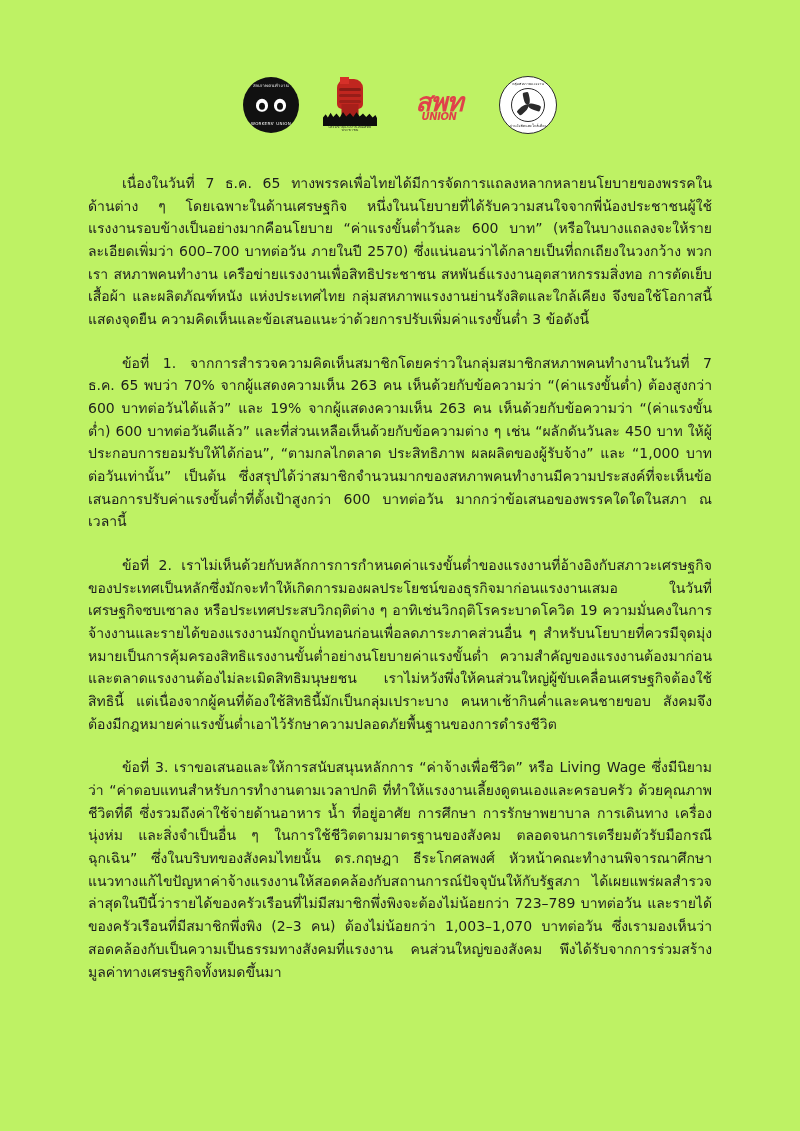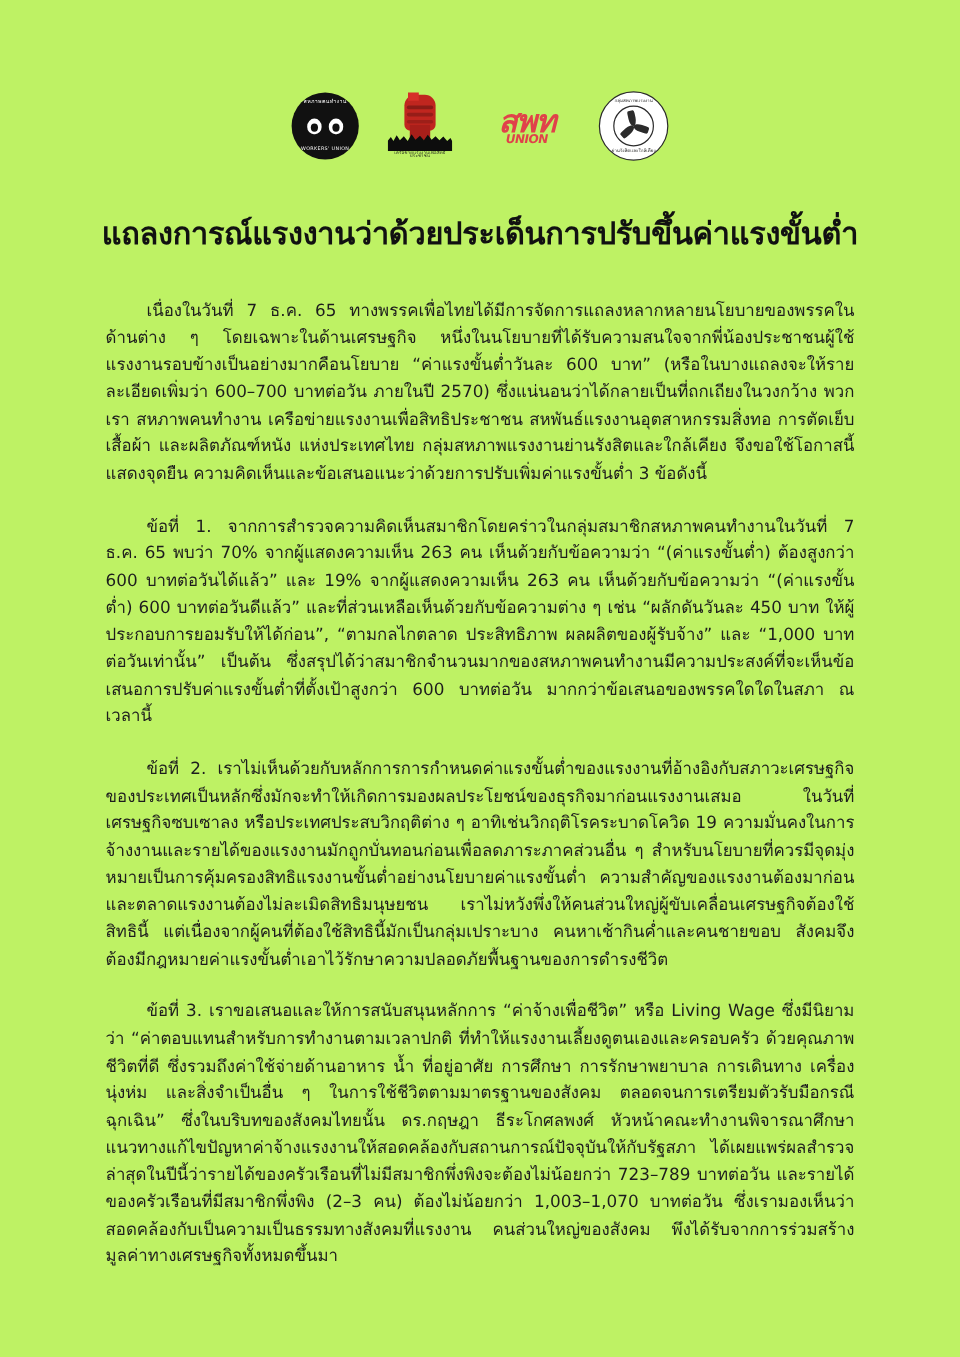--- a/index.html
+++ b/index.html
@@ -304,21 +304,20 @@
           <span class="blade b1"></span>
           <span class="blade b2"></span>
           <span class="blade b3"></span>
         </div>
         <div class="seal-bottom">ย่านรังสิตและใกล้เคียง</div>
       </div>
     </div>
 
   </div>
 
-  <h1 class="doc-title">แถลงการณ์แรงงานว่าด้วยประเด็นการปรับขึ้นค่าแรงขั้นต่ำ</h1>
 
   <div class="body-wrap">
     <p class="para">เนื่องในวันที่ 7 ธ.ค. 65 ทางพรรคเพื่อไทยได้มีการจัดการแถลงหลากหลายนโยบายของพรรคในด้านต่าง ๆ โดยเฉพาะในด้านเศรษฐกิจ หนึ่งในนโยบายที่ได้รับความสนใจจากพี่น้องประชาชนผู้ใช้แรงงานรอบข้างเป็นอย่างมากคือนโยบาย “ค่าแรงขั้นต่ำวันละ 600 บาท” (หรือในบางแถลงจะให้รายละเอียดเพิ่มว่า 600–700 บาทต่อวัน ภายในปี 2570) ซึ่งแน่นอนว่าได้กลายเป็นที่ถกเถียงในวงกว้าง พวกเรา สหภาพคนทำงาน เครือข่ายแรงงานเพื่อสิทธิประชาชน สหพันธ์แรงงานอุตสาหกรรมสิ่งทอ การตัดเย็บเสื้อผ้า และผลิตภัณฑ์หนัง แห่งประเทศไทย กลุ่มสหภาพแรงงานย่านรังสิตและใกล้เคียง จึงขอใช้โอกาสนี้แสดงจุดยืน ความคิดเห็นและข้อเสนอแนะว่าด้วยการปรับเพิ่มค่าแรงขั้นต่ำ 3 ข้อดังนี้</p>
     <p class="para">ข้อที่ 1. จากการสำรวจความคิดเห็นสมาชิกโดยคร่าวในกลุ่มสมาชิกสหภาพคนทำงานในวันที่ 7 ธ.ค. 65 พบว่า 70% จากผู้แสดงความเห็น 263 คน เห็นด้วยกับข้อความว่า “(ค่าแรงขั้นต่ำ) ต้องสูงกว่า 600 บาทต่อวันได้แล้ว” และ 19% จากผู้แสดงความเห็น 263 คน เห็นด้วยกับข้อความว่า “(ค่าแรงขั้นต่ำ) 600 บาทต่อวันดีแล้ว” และที่ส่วนเหลือเห็นด้วยกับข้อความต่าง ๆ เช่น “ผลักดันวันละ 450 บาท ให้ผู้ประกอบการยอมรับให้ได้ก่อน”, “ตามกลไกตลาด ประสิทธิภาพ ผลผลิตของผู้รับจ้าง” และ “1,000 บาทต่อวันเท่านั้น” เป็นต้น ซึ่งสรุปได้ว่าสมาชิกจำนวนมากของสหภาพคนทำงานมีความประสงค์ที่จะเห็นข้อเสนอการปรับค่าแรงขั้นต่ำที่ตั้งเป้าสูงกว่า 600 บาทต่อวัน มากกว่าข้อเสนอของพรรคใดใดในสภา ณ เวลานี้</p>
     <p class="para">ข้อที่ 2. เราไม่เห็นด้วยกับหลักการการกำหนดค่าแรงขั้นต่ำของแรงงานที่อ้างอิงกับสภาวะเศรษฐกิจของประเทศเป็นหลักซึ่งมักจะทำให้เกิดการมองผลประโยชน์ของธุรกิจมาก่อนแรงงานเสมอ ในวันที่เศรษฐกิจซบเซาลง หรือประเทศประสบวิกฤติต่าง ๆ อาทิเช่นวิกฤติโรคระบาดโควิด 19 ความมั่นคงในการจ้างงานและรายได้ของแรงงานมักถูกบั่นทอนก่อนเพื่อลดภาระภาคส่วนอื่น ๆ สำหรับนโยบายที่ควรมีจุดมุ่งหมายเป็นการคุ้มครองสิทธิแรงงานขั้นต่ำอย่างนโยบายค่าแรงขั้นต่ำ ความสำคัญของแรงงานต้องมาก่อนและตลาดแรงงานต้องไม่ละเมิดสิทธิมนุษยชน เราไม่หวังพึ่งให้คนส่วนใหญ่ผู้ขับเคลื่อนเศรษฐกิจต้องใช้สิทธินี้ แต่เนื่องจากผู้คนที่ต้องใช้สิทธินี้มักเป็นกลุ่มเปราะบาง คนหาเช้ากินค่ำและคนชายขอบ สังคมจึงต้องมีกฎหมายค่าแรงขั้นต่ำเอาไว้รักษาความปลอดภัยพื้นฐานของการดำรงชีวิต</p>
     <p class="para">ข้อที่ 3. เราขอเสนอและให้การสนับสนุนหลักการ “ค่าจ้างเพื่อชีวิต” หรือ Living Wage ซึ่งมีนิยามว่า “ค่าตอบแทนสำหรับการทำงานตามเวลาปกติ ที่ทำให้แรงงานเลี้ยงดูตนเองและครอบครัว ด้วยคุณภาพชีวิตที่ดี ซึ่งรวมถึงค่าใช้จ่ายด้านอาหาร น้ำ ที่อยู่อาศัย การศึกษา การรักษาพยาบาล การเดินทาง เครื่องนุ่งห่ม และสิ่งจำเป็นอื่น ๆ ในการใช้ชีวิตตามมาตรฐานของสังคม ตลอดจนการเตรียมตัวรับมือกรณีฉุกเฉิน” ซึ่งในบริบทของสังคมไทยนั้น ดร.กฤษฎา ธีระโกศลพงศ์ หัวหน้าคณะทำงานพิจารณาศึกษาแนวทางแก้ไขปัญหาค่าจ้างแรงงานให้สอดคล้องกับสถานการณ์ปัจจุบันให้กับรัฐสภา ได้เผยแพร่ผลสำรวจล่าสุดในปีนี้ว่ารายได้ของครัวเรือนที่ไม่มีสมาชิกพึ่งพิงจะต้องไม่น้อยกว่า 723–789 บาทต่อวัน และรายได้ของครัวเรือนที่มีสมาชิกพึ่งพิง (2–3 คน) ต้องไม่น้อยกว่า 1,003–1,070 บาทต่อวัน ซึ่งเรามองเห็นว่าสอดคล้องกับเป็นความเป็นธรรมทางสังคมที่แรงงาน คนส่วนใหญ่ของสังคม พึงได้รับจากการร่วมสร้างมูลค่าทางเศรษฐกิจทั้งหมดขึ้นมา</p>
 
   </div>
 
 </div>

